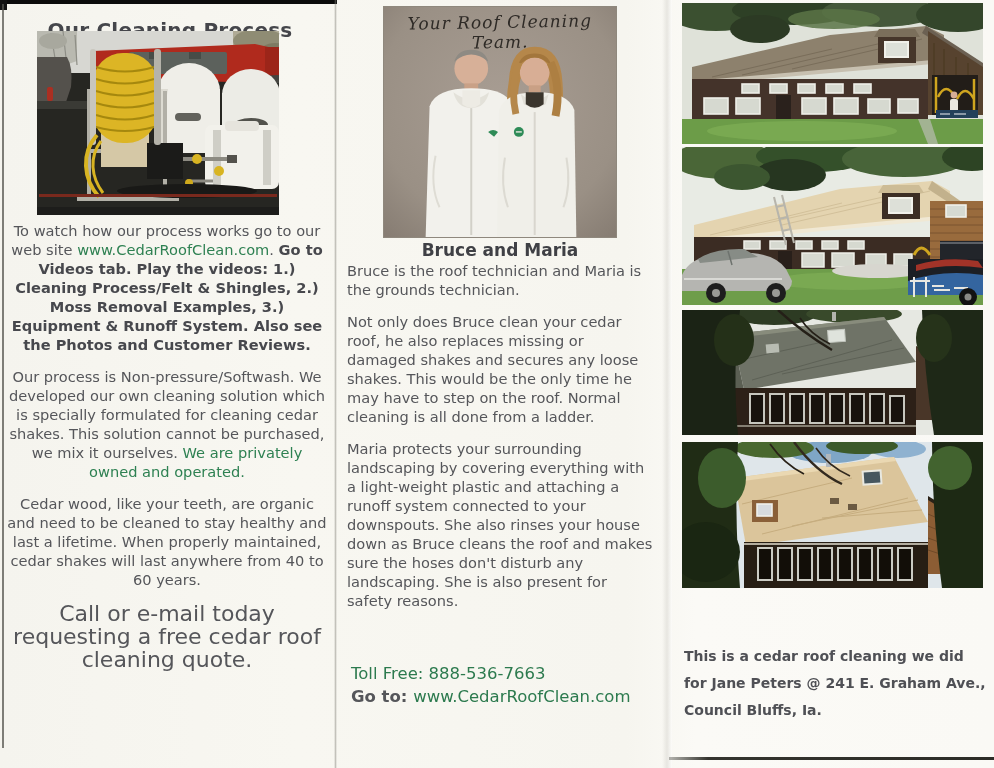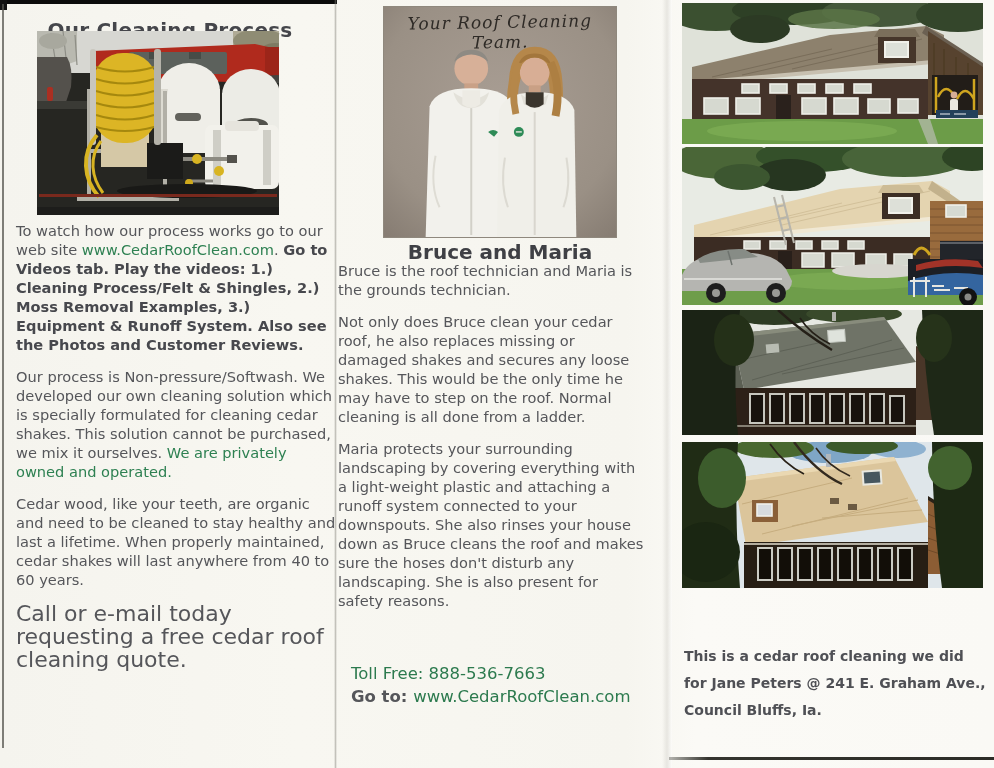--- a/index.html
+++ b/index.html
@@ -22,34 +22,34 @@
   .bottom-line{position:absolute;left:669px;top:757px;width:325px;height:3px;
     background:linear-gradient(90deg,rgba(53,53,47,.35),#34342e 12%,#2c2c27);}
 
   figure{margin:0;padding:0;position:absolute;}
   figure svg{display:block;width:100%;height:100%;}
 
   
   .l-title{position:absolute;left:8px;top:5px;width:324px;text-align:center;
     font-size:20px;font-weight:bold;color:#45464b;letter-spacing:.2px;}
   .photo-equipment{left:37px;top:31px;width:242px;height:184px;}
-  .l-text{position:absolute;left:16px;top:221px;width:322px;font-size:14.6px;line-height:19px;}
+  .l-text{position:absolute;left:6px;top:221px;width:322px;font-size:14.6px;line-height:19px;text-align:center;}
   .l-text p{margin:0 0 13px 0;}
   .bold{font-weight:bold;color:#47484d;}
   .green{color:#2e8152;}
   .l-big{font-size:22px;line-height:23px;}
 
   
   .photo-team{left:383px;top:6px;width:234px;height:232px;border:1px solid #8f887d;box-sizing:border-box;}
   .team-overlay{position:absolute;left:383px;top:12px;width:234px;text-align:center;
     font-family:"DejaVu Serif","Liberation Serif",serif;font-style:italic;font-size:17px;
     color:#2e2a26;letter-spacing:1px;transform:rotate(-1deg);}
   .m-caption{position:absolute;left:345px;top:240px;width:310px;text-align:center;
-    font-weight:bold;font-size:20px;color:#3f4045;}
-  .m-text{position:absolute;left:338px;top:261px;width:307px;font-size:14.6px;line-height:19px;}
+    font-weight:bold;font-size:17px;color:#3f4045;}
+  .m-text{position:absolute;left:347px;top:261px;width:307px;font-size:14.6px;line-height:19px;}
   .m-text p{margin:0 0 13px 0;}
   .m-contact{position:absolute;left:351px;top:662px;width:307px;font-size:16.5px;line-height:23px;color:#2c7a4e;}
   .m-contact .gray-bold{color:#55565a;font-weight:bold;}
 
   
   .photo-r1{left:682px;top:3px;width:301px;height:141px;}
   .photo-r2{left:682px;top:147px;width:301px;height:158px;}
   .photo-r3{left:682px;top:310px;width:301px;height:125px;}
   .photo-r4{left:682px;top:442px;width:301px;height:146px;}
   .r-caption{position:absolute;left:684px;top:629px;width:306px;

